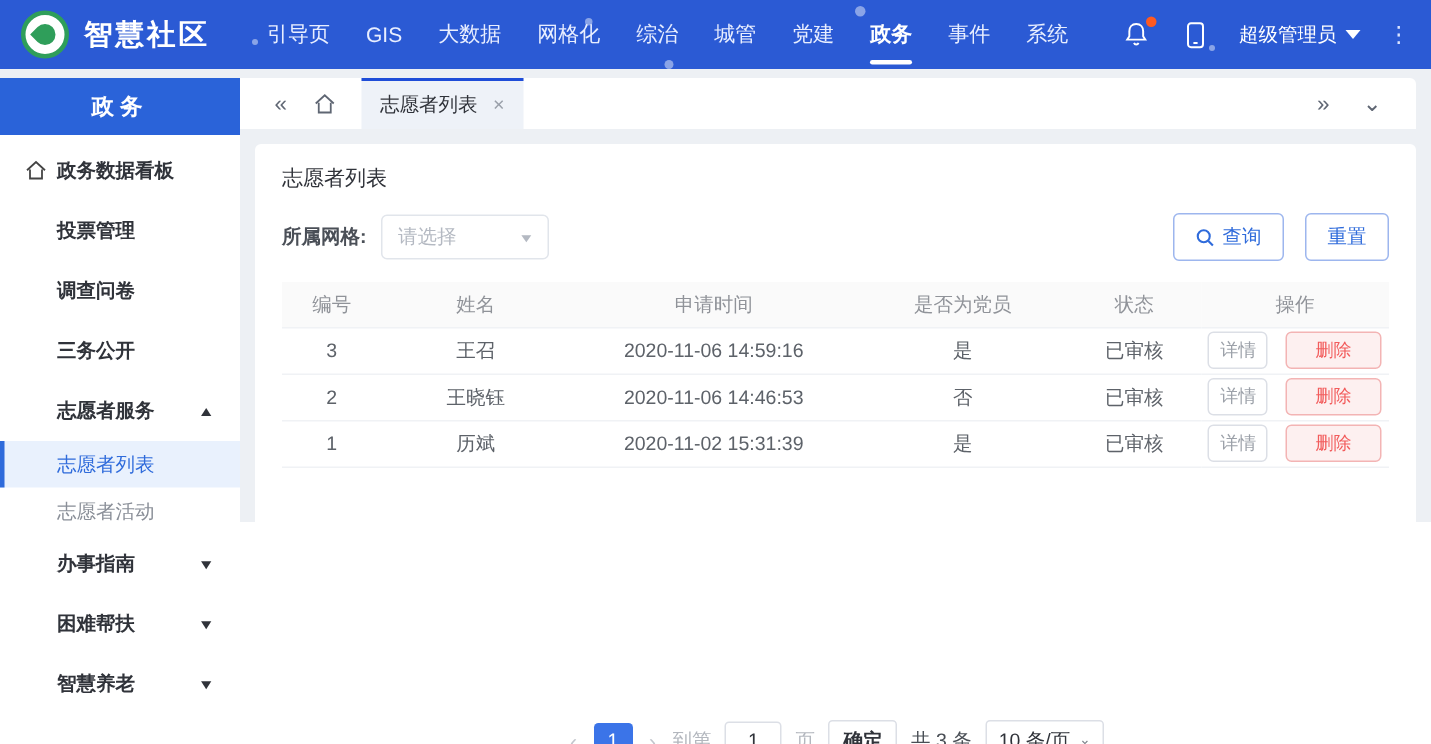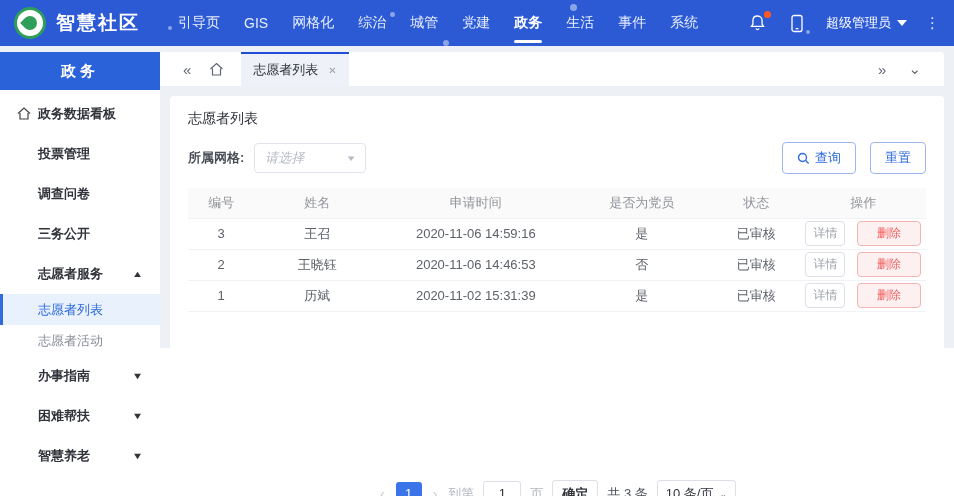--- a/index.html
+++ b/index.html
@@ -51,21 +51,21 @@
     border-top:2px solid #1f4dd8; padding:0 12px; margin-left:8px; font-size:13px; color:#30333a; cursor:pointer; }
   .tab-close { font-size:10px; color:#9aa0aa; cursor:pointer; }
   .strip-right { margin-left:auto; display:flex; align-items:center; gap:4px; }
 
   .card { position:absolute; top:44px; left:10px; right:10px; bottom:0; background:#fff;
     border-radius:4px 4px 0 0; padding:14px 18px; }
   .card-title { font-size:14px; color:#30333a; }
   .filter-row { display:flex; align-items:center; margin-top:14px; }
   .filter-label { font-size:13px; font-weight:bold; color:#4a4f57; margin-right:10px; }
   .select { width:112px; height:30px; border:1px solid #e1e5eb; border-radius:4px; background:#fff;
-    display:flex; align-items:center; padding:0 10px; font-size:13px; color:#b4b9c2; cursor:pointer;font-style:italic; }
+    display:flex; align-items:center; padding:0 10px; font-size:13px; color:#b4b9c2; cursor:pointer; }
   .select .sel-caret { margin-left:auto; font-size:8px; color:#b4b9c2; transform:scaleX(1.4); }
   .filter-actions { margin-left:auto; display:flex; gap:14px; }
   .btn-outline-blue { display:flex; align-items:center; gap:5px; border:1px solid #9db6ee; color:#2f6bdb;
     background:#fff; border-radius:4px; font-size:13px; padding:6px 14px; cursor:pointer; }
 
   table { width:100%; border-collapse:collapse; margin-top:14px; }
   thead th { background:#fafafa; color:#909399; font-size:13px; font-weight:normal;
     height:30px; text-align:center; }
   tbody td { height:31px; text-align:center; font-size:13px; color:#5d6269;
     border-bottom:1px solid #f0f2f5; }
@@ -103,26 +103,26 @@
     <span class="dot" style="left:443px;top:40px;width:6px;height:6px"></span>
 
     <div class="logo">
       <div class="logo-inner"></div>
     </div>
     <div class="app-title">智慧社区</div>
 
     <div class="nav">
       <div class="nav-item">引导页</div>
       <div class="nav-item">GIS</div>
+      <div class="nav-item">大数据</div>
       <div class="nav-item">网格化</div>
       <div class="nav-item">综治</div>
       <div class="nav-item">城管</div>
       <div class="nav-item">党建</div>
       <div class="nav-item active">政务</div>
-      <div class="nav-item">生活</div>
       <div class="nav-item">事件</div>
       <div class="nav-item">系统</div>
     </div>
 
     <div class="top-right">
       <div class="icon-btn">
         <svg width="17" height="18" viewBox="0 0 17 18">
             <path d="M8.5 2c-3 0-4.6 2.2-4.6 4.8v3.4L2.5 12.4h12l-1.4-2.2V6.8C13.1 4.2 11.5 2 8.5 2z" fill="none" stroke="#fff" stroke-width="1.3"></path>
             <path d="M7 14.6a1.6 1.6 0 0 0 3 0" fill="none" stroke="#fff" stroke-width="1.3"></path>
           </svg>

